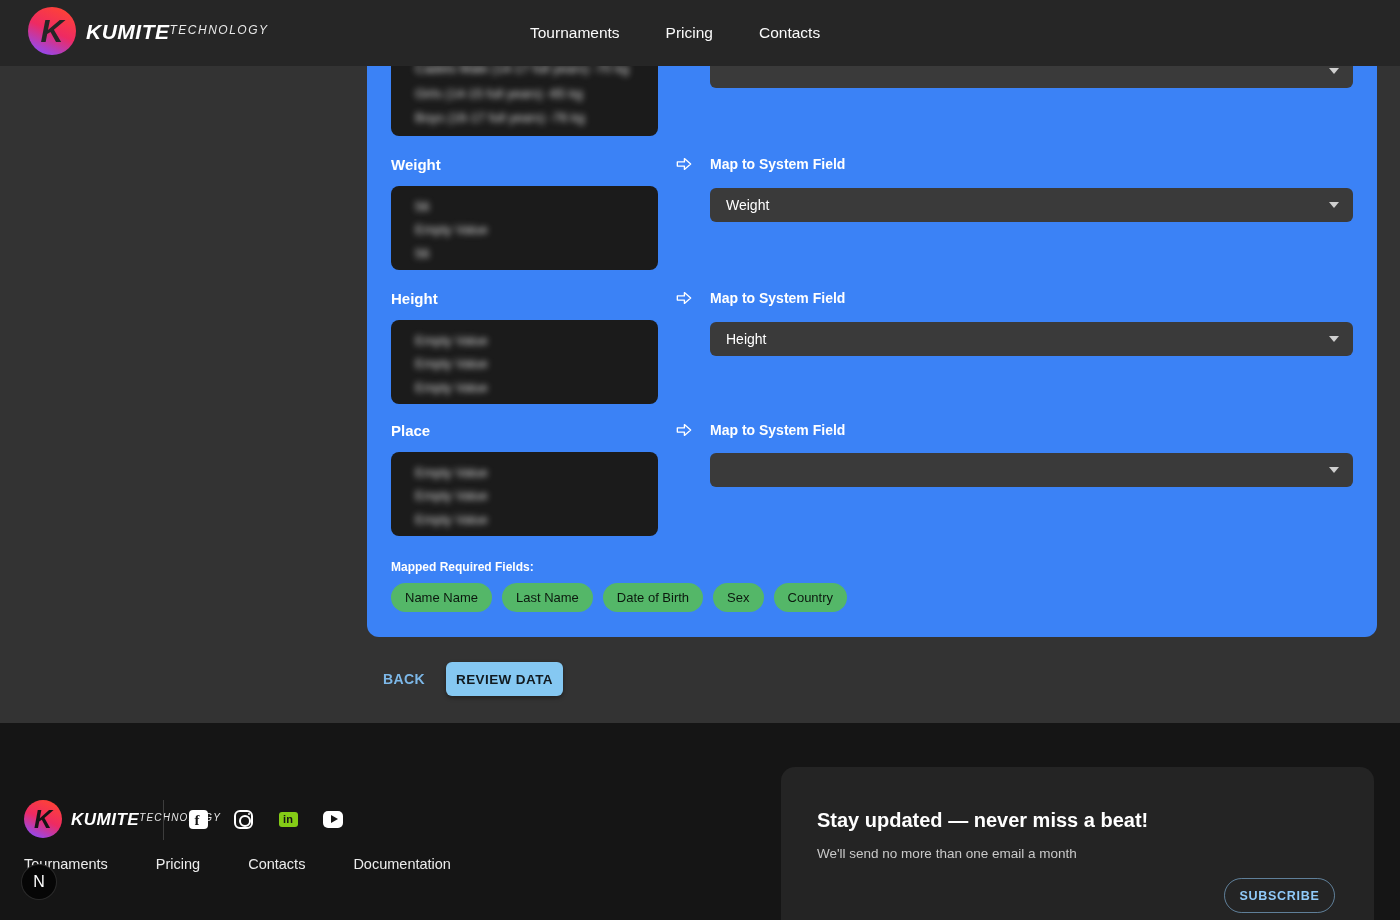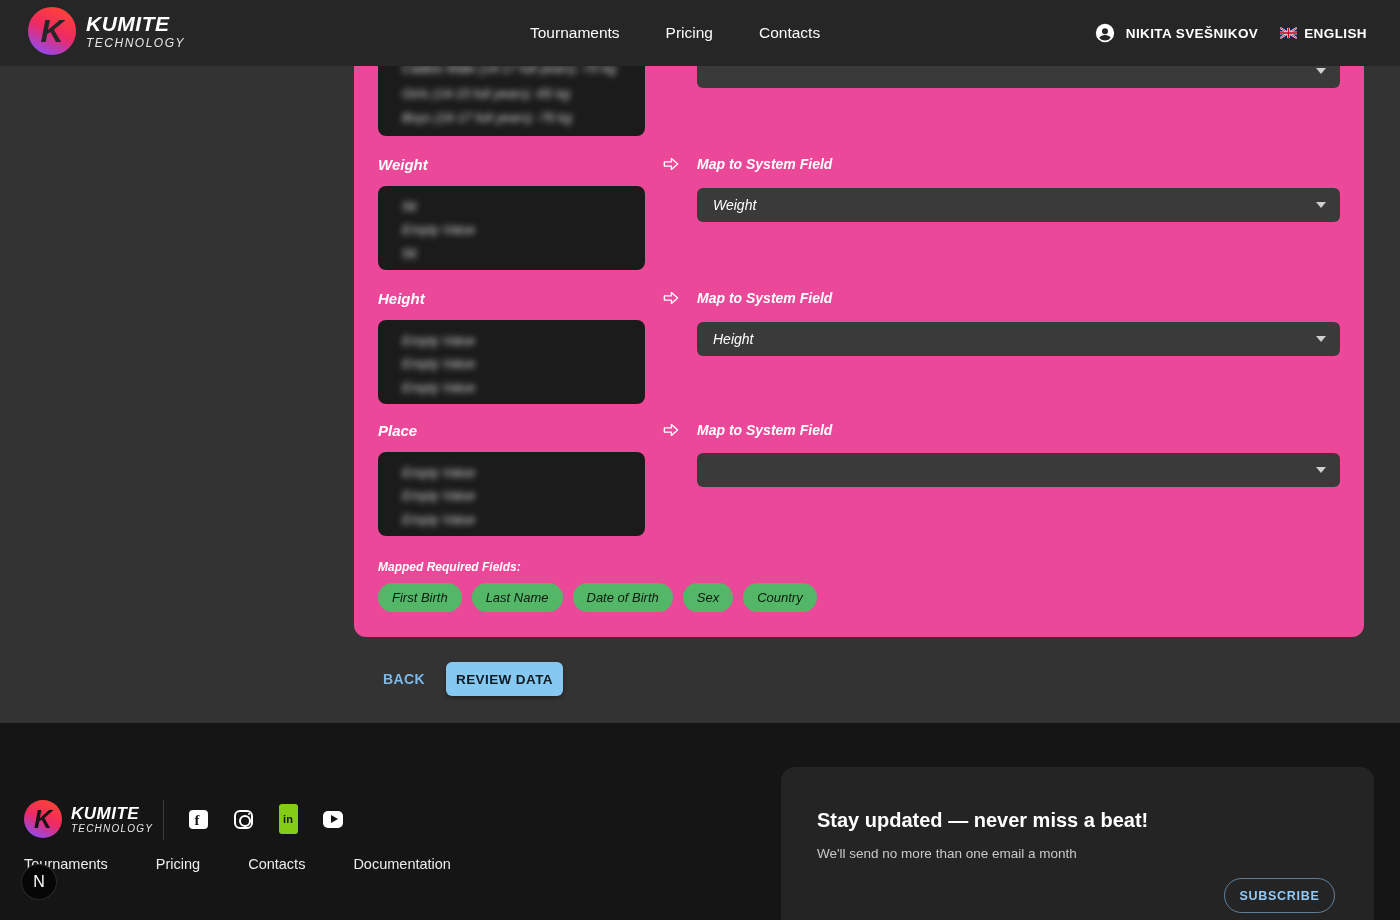--- a/index.html
+++ b/index.html
@@ -17,34 +17,34 @@
     background:#262626; z-index:10;
     display:flex; align-items:center;
   }
   .brand { position:absolute; left:28px; top:7px; display:flex; align-items:center; gap:10px; }
   .logo-circle {
     width:48px; height:48px; border-radius:50%;
     background: linear-gradient(205deg,#ff4434 8%,#ee2a62 50%,#8a4cff 94%);
     display:flex; align-items:center; justify-content:center;
     font-weight:bold; font-style:italic; font-size:32px; color:#262626;
   }
-  .brand-text { display:flex; flex-direction:column; line-height:1; }
+  .brand-text { display:flex; flex-direction:row; line-height:1; }
   .brand-name { font-size:21px; font-weight:bold; font-style:italic; letter-spacing:.5px; }
   .brand-tag  { font-size:12px; font-style:italic; font-weight:300; letter-spacing:1.5px; color:#e8e8e8; margin-top:3px; }
   .nav { position:absolute; left:530px; top:0; height:66px; display:flex; align-items:center; gap:46px; }
   .nav-item { font-size:15.5px; color:#fafafa; cursor:pointer; }
   .header-right { position:absolute; right:33px; top:0; height:66px; display:flex; align-items:center; gap:22px; }
   .user-chip { display:flex; align-items:center; gap:10px; cursor:pointer; }
   .user-name, .lang-name { font-size:13.5px; font-weight:bold; letter-spacing:.4px; }
   .lang-chip { display:flex; align-items:center; gap:7px; cursor:pointer; }
   .flag { width:17px; height:12px; display:block; }
   
   .panel {
-    position:absolute; left:354px; top:0; width:1010px; height:637px;
-    background:#ec4899; border-radius:12px; z-index:1;font-style:italic;
+    position:absolute; left:367px; top:0; width:1010px; height:637px;
+    background:#3b82f6; border-radius:12px; z-index:1;
   }
   .sec-label { position:absolute; font-size:15px; font-weight:bold; color:#fff; }
   .map-label { position:absolute; font-size:14px; font-weight:bold; color:#fff; }
   .arrow-icon { position:absolute; width:20px; height:20px; }
   .preview-box {
     position:absolute; left:24px; width:267px;
     background:#1b1b1b; border-radius:8px;
     padding:7px 24px; display:flex; flex-direction:column; justify-content:space-around;
   }
   .preview-row {
@@ -98,21 +98,21 @@
   .f-brand .brand-name { font-size:17px; }
   .f-brand .brand-tag { font-size:10px; letter-spacing:1.2px; margin-top:2px; }
   .f-divider { position:absolute; left:163px; top:77px; width:1px; height:40px; background:#3d3d3d; }
   .socials { position:absolute; left:188px; top:86px; display:flex; gap:25px; align-items:center; }
   .social { width:20px; height:20px; position:relative; cursor:pointer; display:flex; align-items:center; justify-content:center; }
   .icon-fb { width:19px; height:19px; background:#fff; border-radius:4px; position:relative; overflow:hidden; }
   .icon-fb span { position:absolute; left:6px; top:2px; color:#151515; font-size:15px; font-weight:bold; font-family:"Liberation Serif",serif; }
   .icon-ig { width:19px; height:19px; border:2px solid #fff; border-radius:6px; position:relative; }
   .icon-ig::before { content:""; position:absolute; left:3.5px; top:3.5px; width:8px; height:8px; border:2px solid #fff; border-radius:50%; }
   .icon-ig::after { content:""; position:absolute; right:1px; top:1px; width:2px; height:2px; background:#fff; border-radius:50%; }
-  .icon-li { width:19px; height:30px; background:#84cc16; border-radius:3px; display:flex; align-items:center; justify-content:center; }
+  .icon-li { width:19px; height:15px; background:#84cc16; border-radius:3px; display:flex; align-items:center; justify-content:center; }
   .icon-li span { color:#151515; font-size:11px; font-weight:bold; }
   .icon-yt { width:24px; height:17px; background:#fff; border-radius:5px; display:flex; align-items:center; justify-content:center; }
   .icon-yt::before { content:""; width:0; height:0; border-left:7px solid #151515; border-top:4.5px solid transparent; border-bottom:4.5px solid transparent; margin-left:2px; }
   .f-links { position:absolute; left:24px; top:133px; display:flex; gap:48px; }
   .f-link { font-size:14.5px; color:#ececec; cursor:pointer; }
   .n-widget {
     position:absolute; left:22px; top:142px; width:34px; height:34px;
     background:#060606; border-radius:50%; z-index:5;
     display:flex; align-items:center; justify-content:center;
     color:#fff; font-size:16px; cursor:pointer; box-shadow:0 0 0 1px #2a2a2a;
@@ -197,21 +197,21 @@
     <div class="preview-row">Empty Value</div>
     <div class="preview-row">Empty Value</div>
   </div>
   <div class="select" style="top:453px;">
     <span></span>
     <span class="caret"></span>
   </div>
 
   <div class="req-label">Mapped Required Fields:</div>
   <div class="chips">
-    <div class="chip">First Birth</div>
+    <div class="chip">Name Name</div>
     <div class="chip">Last Name</div>
     <div class="chip">Date of Birth</div>
     <div class="chip">Sex</div>
     <div class="chip">Country</div>
   </div>
 </div>
 
 <button class="btn-back">BACK</button>
 <button class="btn-review">REVIEW DATA</button>
 
@@ -221,40 +221,20 @@
     <div class="brand-text">
       <span class="brand-name">KUMITE</span>
       <span class="brand-tag">TECHNOLOGY</span>
     </div>
   </div>
   <div class="nav">
     <span class="nav-item">Tournaments</span>
     <span class="nav-item">Pricing</span>
     <span class="nav-item">Contacts</span>
   </div>
-  <div class="header-right">
-    <div class="user-chip">
-      <svg width="22" height="22" viewBox="0 0 24 24">
-          <path fill="#fff" d="M12 2a10 10 0 1 0 0 20 10 10 0 0 0 0-20zm0 4.8a3.3 3.3 0 1 1 0 6.6 3.3 3.3 0 0 1 0-6.6zm0 13.4a8 8 0 0 1-6.1-2.8c.03-2.03 4.07-3.15 6.1-3.15s6.07 1.12 6.1 3.15A8 8 0 0 1 12 20.2z"></path>
-        </svg>
-      <span class="user-name">NIKITA SVEŠNIKOV</span>
-    </div>
-    <div class="lang-chip">
-      <svg class="flag" viewBox="0 0 60 36">
-        <rect width="60" height="36" fill="#012169"></rect>
-        <path d="M0 0 L60 36 M60 0 L0 36" stroke="#fff" stroke-width="7"></path>
-        <path d="M0 0 L60 36 M60 0 L0 36" stroke="#C8102E" stroke-width="3"></path>
-        <rect x="25" width="10" height="36" fill="#fff"></rect>
-          <rect y="13" width="60" height="10" fill="#fff"></rect>
-        <rect x="27" width="6" height="36" fill="#C8102E"></rect>
-          <rect y="15" width="60" height="6" fill="#C8102E"></rect>
-      </svg>
-      <span class="lang-name">ENGLISH</span>
-    </div>
-  </div>
 </div>
 
 <div class="footer">
   <div class="f-brand">
     <div class="f-logo-circle">K</div>
     <div class="brand-text">
       <span class="brand-name">KUMITE</span>
       <span class="brand-tag">TECHNOLOGY</span>
     </div>
   </div>

